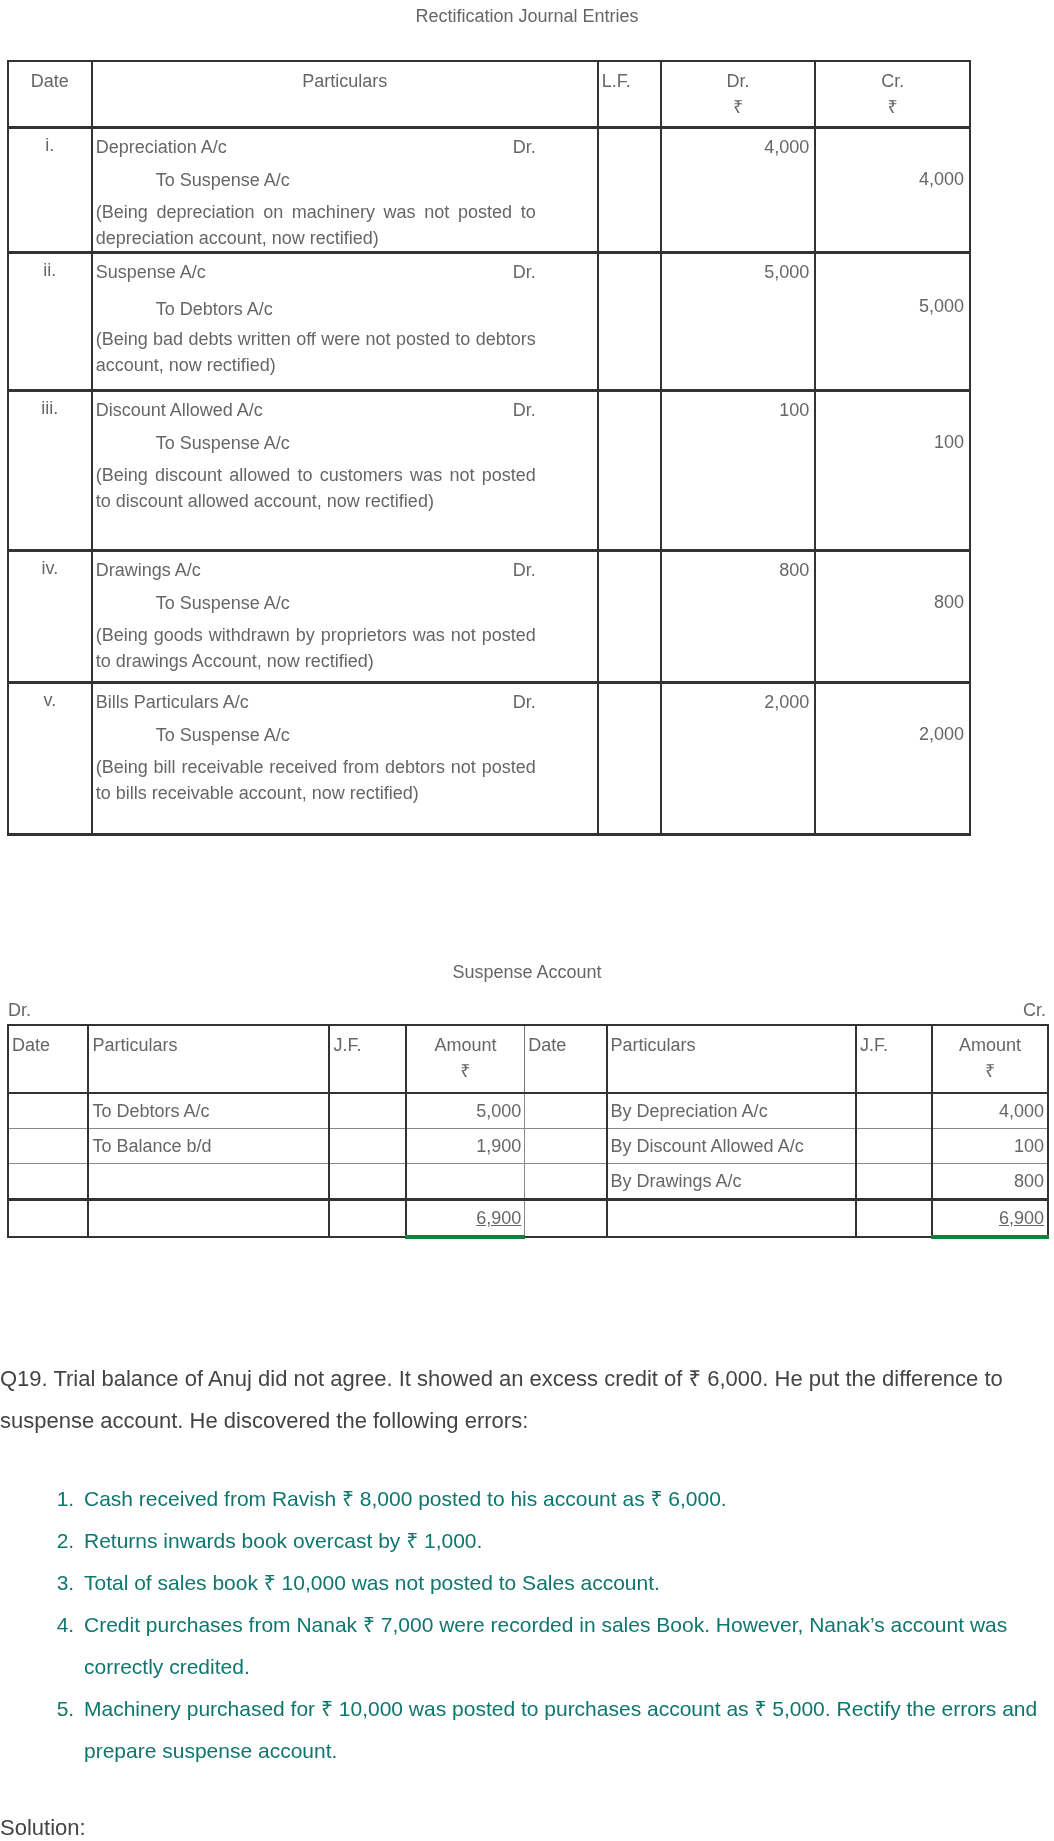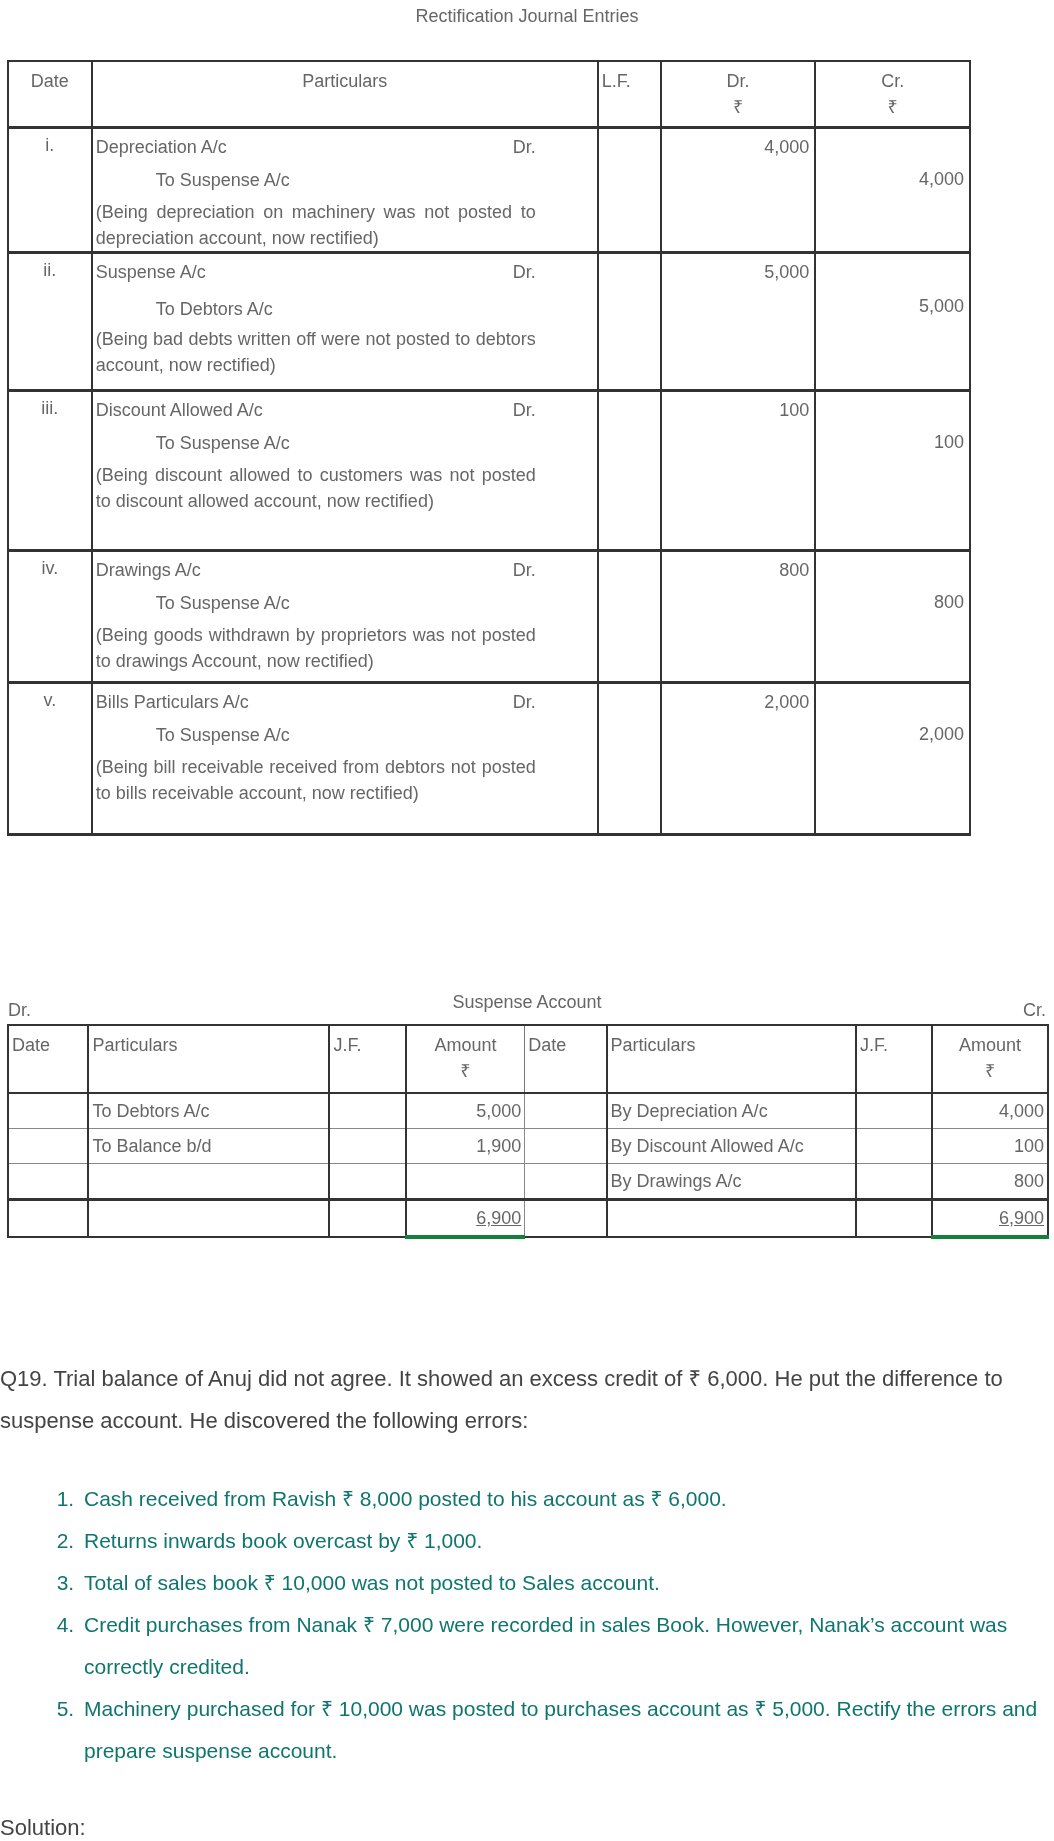--- a/index.html
+++ b/index.html
@@ -143,21 +143,21 @@
       <td class="c-dr">
           <div class="amt-dr">2,000</div>
         </td>
       <td class="c-cr">
           <div class="amt-cr">2,000</div>
         </td>
     </tr>
   </tbody>
 </table>
 
-<div class="caption" style="top:992px;">Suspense Account</div>
+<div class="caption" style="top:962px;">Suspense Account</div>
 <div class="drcr" style="left:8px;">Dr.</div>
 <div class="drcr" style="right:8px;">Cr.</div>
 
 <table id="suspense">
   <thead>
     <tr>
       <th style="width:74px">Date</th>
       <th style="width:240px">Particulars</th>
       <th style="width:70px">J.F.</th>
       <th class="ctr thin" style="width:114px"><span>Amount</span><br><span>₹</span></th>

